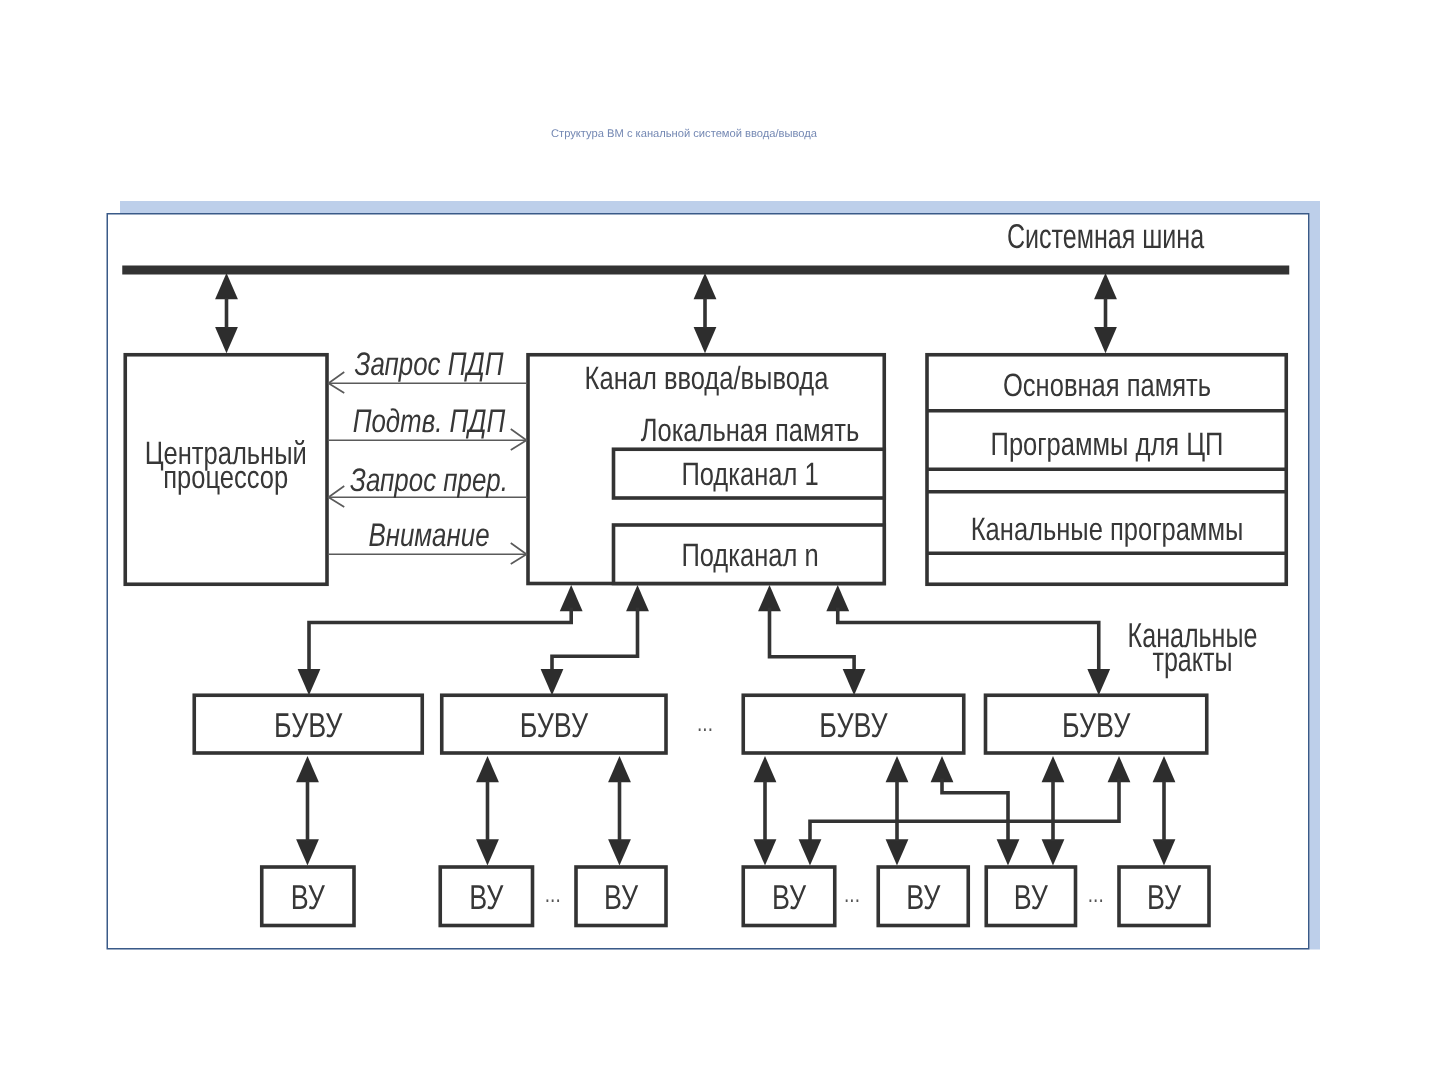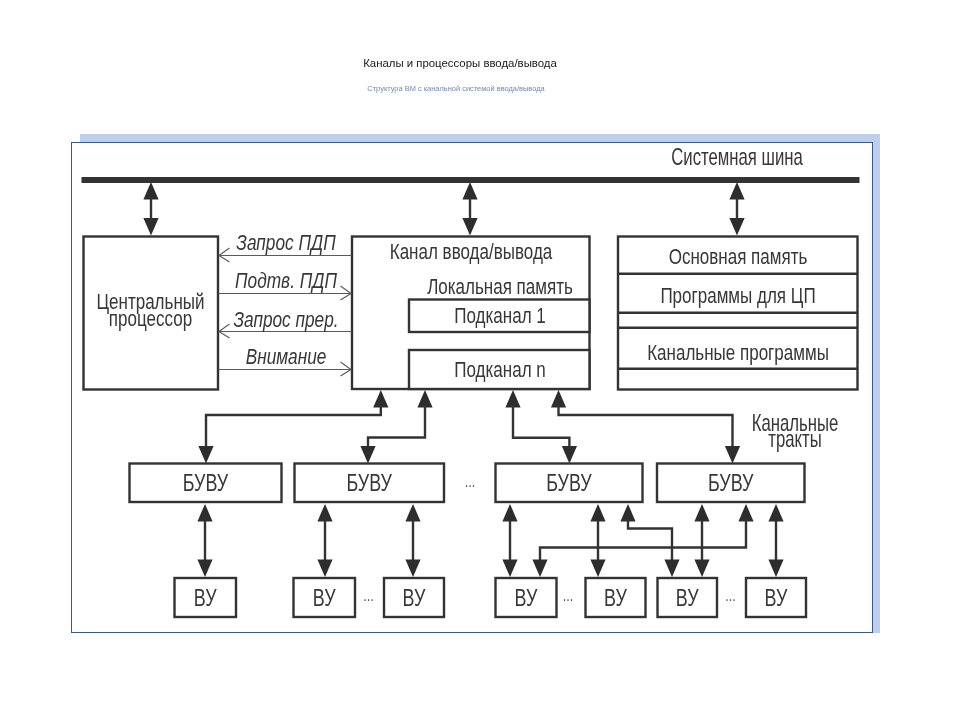--- a/index.html
+++ b/index.html
@@ -19,21 +19,20 @@
   .thinar{stroke:#5a5a5a;stroke-width:1.1;fill:none;}
   .tx{font-family:"Liberation Sans",sans-serif;fill:#373737;font-size:21.5px;text-anchor:middle;}
   .sig{font-family:"Liberation Sans",sans-serif;fill:#373737;font-size:21.8px;font-style:italic;text-anchor:middle;}
   .tb{font-family:"Liberation Sans",sans-serif;fill:#373737;font-size:23px;text-anchor:middle;}
   .dots{font-family:"Liberation Sans",sans-serif;fill:#555;font-size:16px;text-anchor:middle;}
 </style>
 </head>
 <body>
 
 <div id="page">
-  <div class="title">Каналы и процессоры ввода/вывода</div>
   <div class="subtitle">Структура ВМ с канальной системой ввода/вывода</div>
   <div id="shadow"></div>
   <div id="frame"></div>
 
   <svg id="dsvg" viewBox="0 0 960 720">
 
 <line class="bus" x1="81.5" y1="180" x2="859.5" y2="180"></line>
 <text class="tb" x="0" y="0" transform="translate(737,165) scale(0.727,1)">Системная шина</text>
 <g>
         <polygon class="ar" points="151,182 143.4,199.5 158.6,199.5"></polygon>

